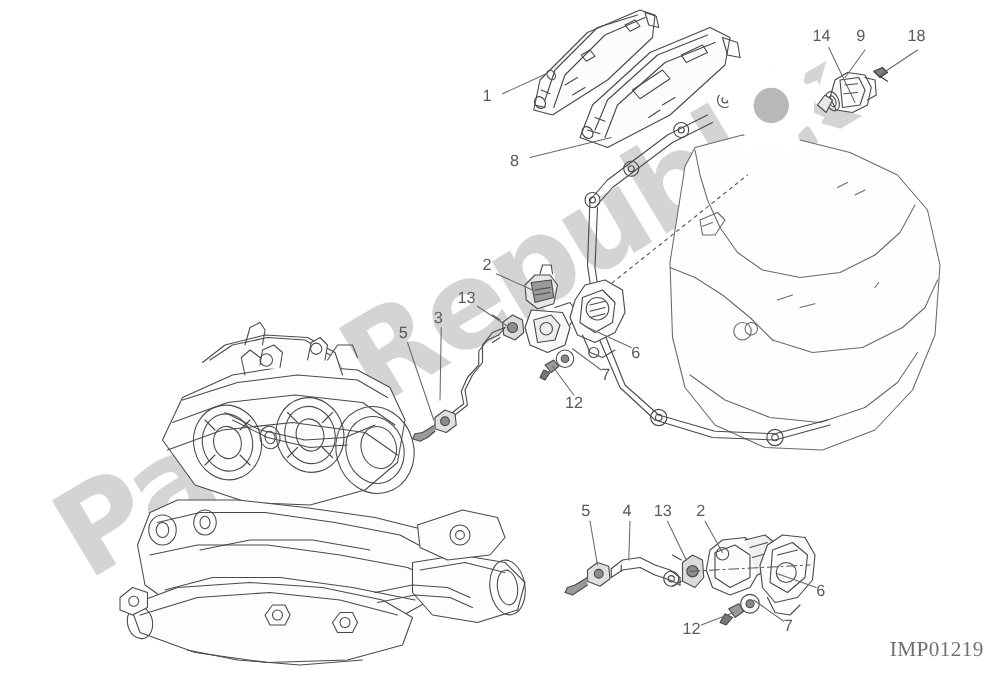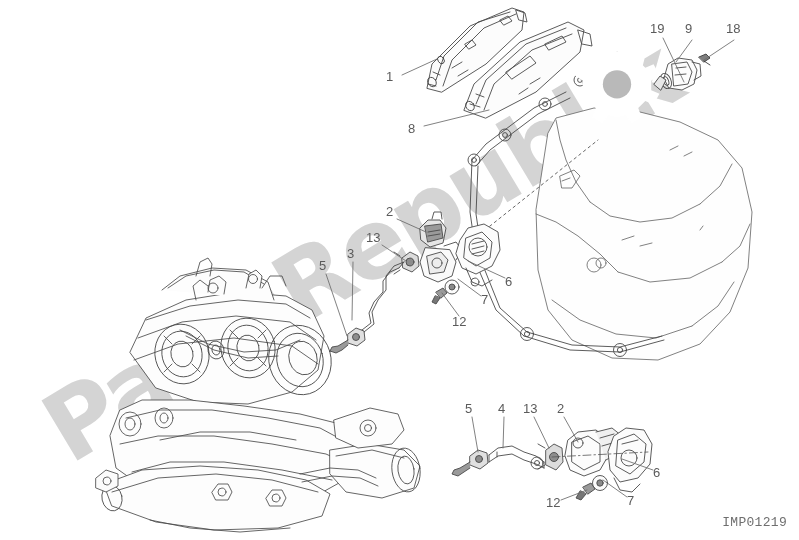--- a/index.html
+++ b/index.html
@@ -28,22 +28,22 @@
     font-size: 13px;
     color: #5b5b5b;
     line-height: 1;
     white-space: nowrap;
     user-select: none;
   }
   #diagram-code {
     position: absolute;
     right: 12px;
     bottom: 10px;
-    font-family: Liberation Mono, monospace;
-    font-size: 13px;
+    font-family: Liberation Serif, serif;
+    font-size: 17px;
     letter-spacing: 0.3px;
     color: #6f6f6f;
   }
   .wm-text {
     font-family: "DejaVu Sans", sans-serif;
     font-weight: bold;
     font-size: 96px;
     fill: #d4d4d4;
     letter-spacing: -3px;
   }
@@ -352,21 +352,21 @@
         L12,35 L7,28 L0,30 L-7,28 L-12,35 L-21,30 L-18,22 L-24,16 L-31,19
         L-36,10 L-29,7 L-29,-1 L-36,-6 L-31,-15 L-24,-12 L-18,-18 L-21,-26
         L-12,-31 L-7,-24 Z"></path>
       <circle cx="0" cy="2" r="12" fill="#b9b9b9"></circle>
     </g>
 
   </svg>
 
   <div class="callout-label" style="left:386px;top:70px;">1</div>
   <div class="callout-label" style="left:408px;top:122px;">8</div>
-  <div class="callout-label" style="left:650px;top:22px;">19</div>
+  <div class="callout-label" style="left:650px;top:22px;">14</div>
   <div class="callout-label" style="left:685px;top:22px;">9</div>
   <div class="callout-label" style="left:726px;top:22px;">18</div>
 
   <div class="callout-label" style="left:386px;top:205px;">2</div>
   <div class="callout-label" style="left:366px;top:231px;">13</div>
   <div class="callout-label" style="left:347px;top:247px;">3</div>
   <div class="callout-label" style="left:319px;top:259px;">5</div>
   <div class="callout-label" style="left:505px;top:275px;">6</div>
   <div class="callout-label" style="left:481px;top:293px;">7</div>
   <div class="callout-label" style="left:452px;top:315px;">12</div>

